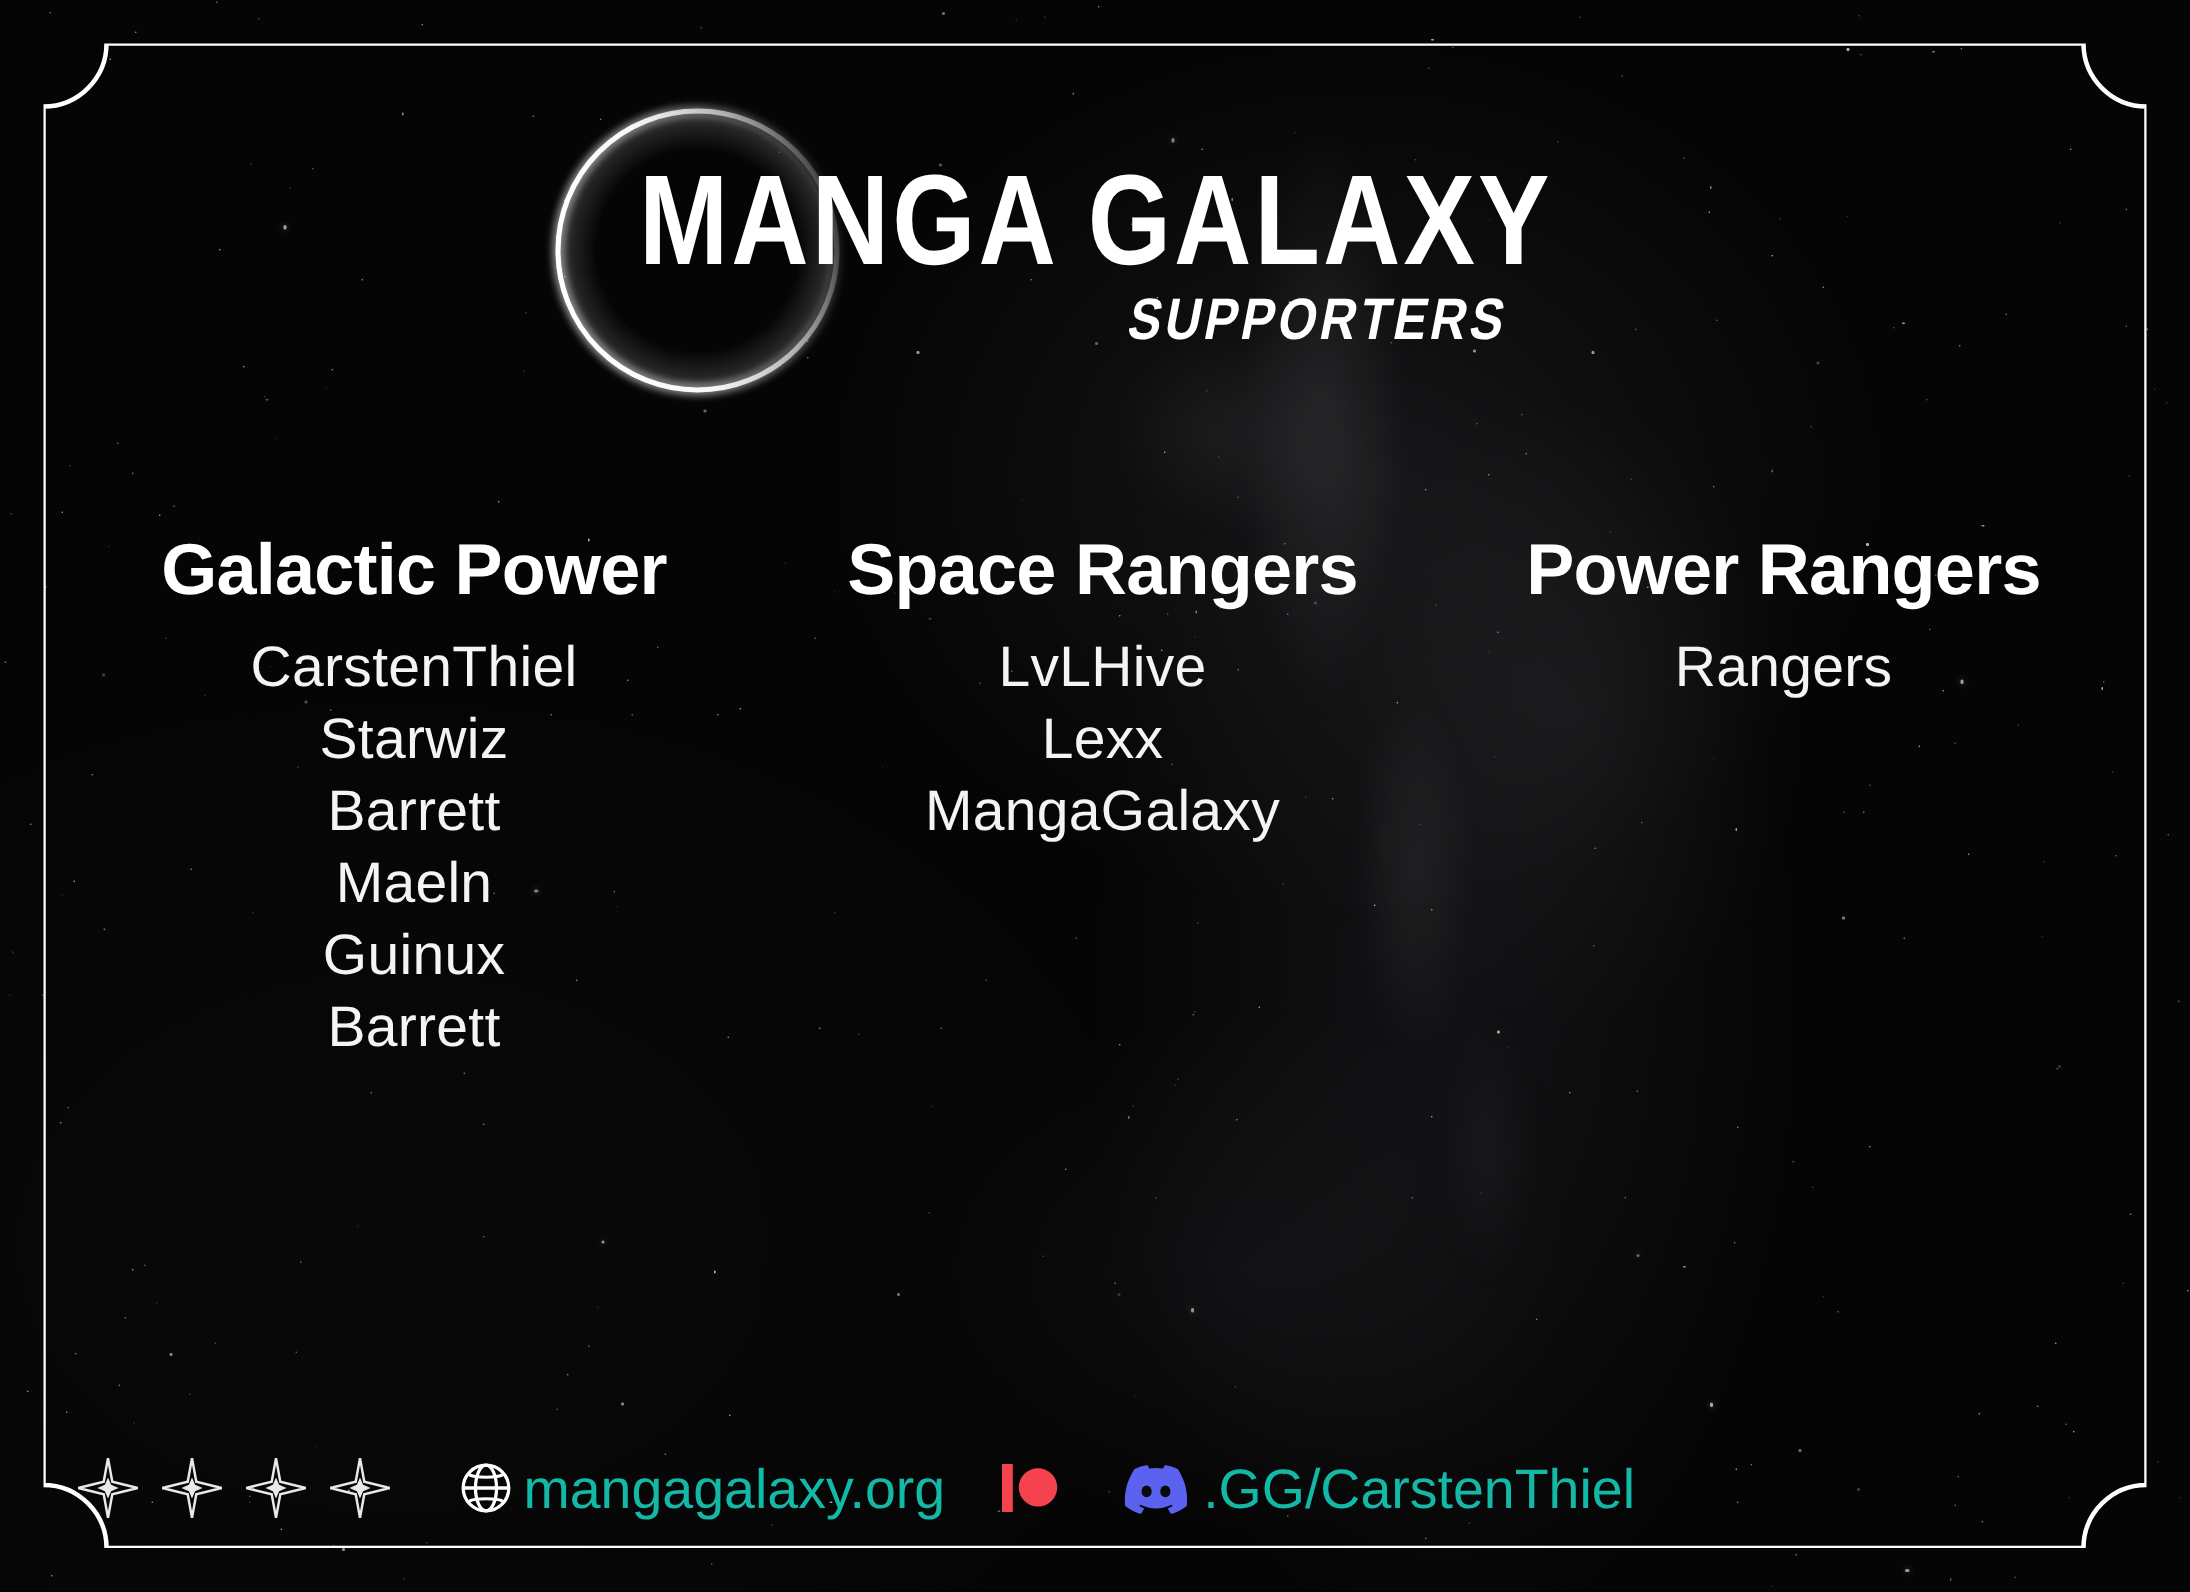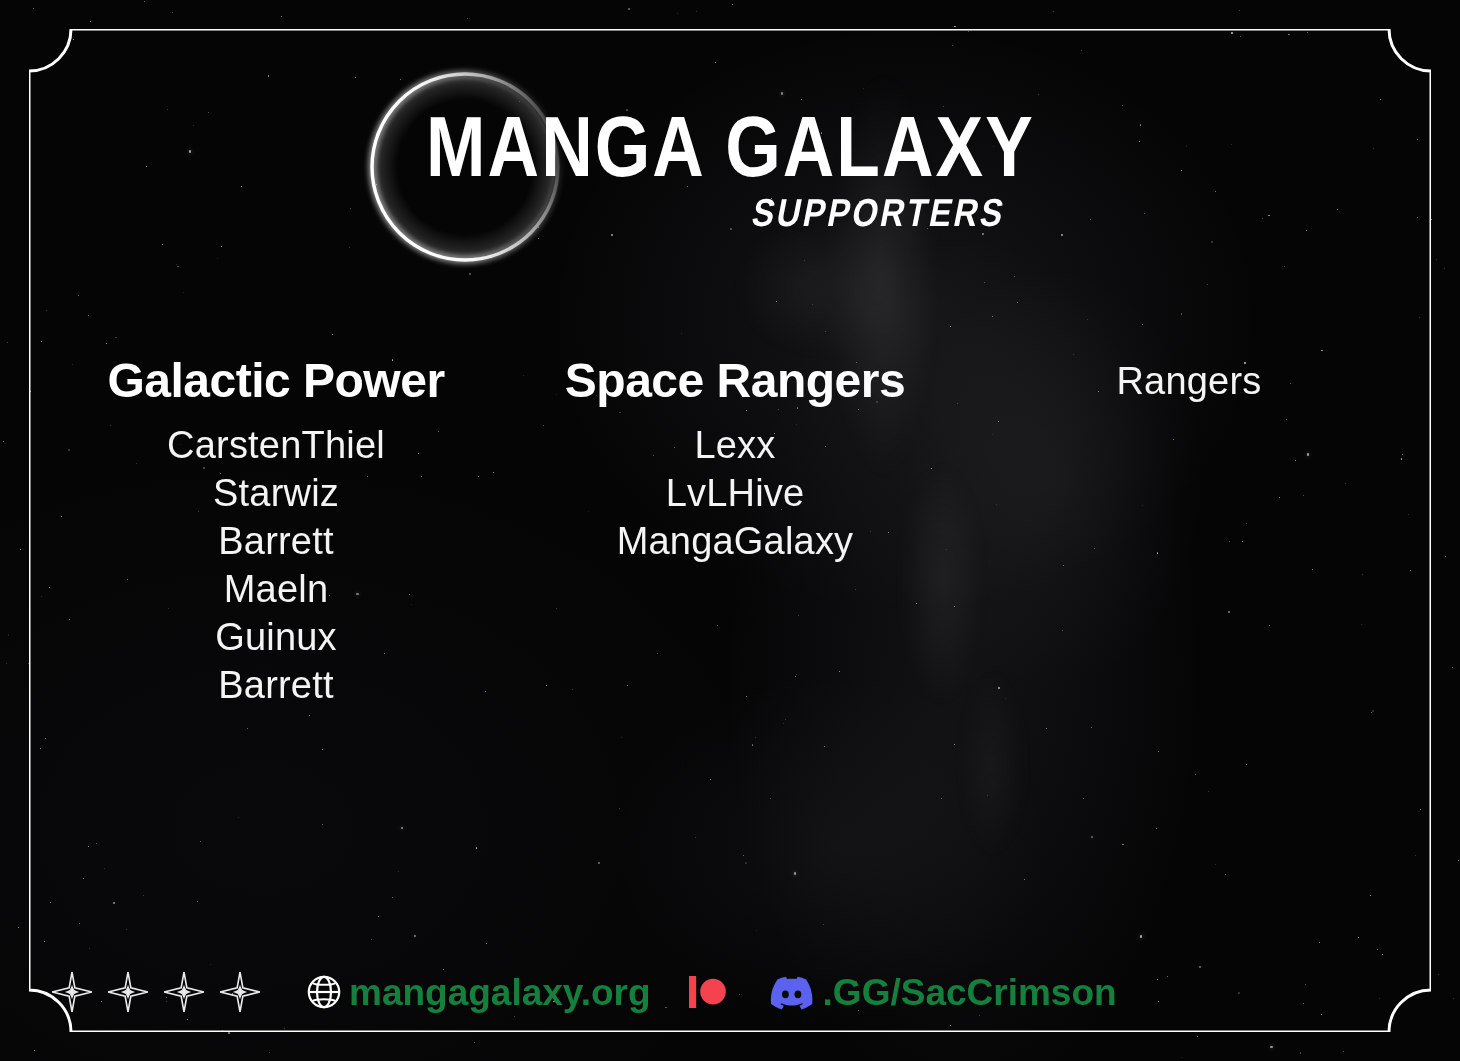--- a/index.html
+++ b/index.html
@@ -152,23 +152,23 @@
   .sparkle{ width:44px; height:44px; display:block; }
 
   .foot-item{
     display:flex;
     align-items:center;
     margin-right:36px;
     white-space:nowrap;
   }
   .foot-item:last-child{ margin-right:0; }
   .foot-label{
-    color:#15803d;
+    color:#14b8a6;
     font-family:"Liberation Sans", sans-serif;
-    font-weight:700;
+    font-weight:400;
     font-size:37px;
     line-height:1;
     letter-spacing:0px;
   }
   .foot-icon{ display:block; margin-right:7px; }
   .globe-icon{ width:36px; height:36px; }
   .patreon-icon{ width:40px; height:36px; }
   .discord-icon{ width:46px; height:36px; }
 </style>
 </head>
@@ -560,27 +560,28 @@
         <li class="name">Barrett</li>
         <li class="name">Maeln</li>
         <li class="name">Guinux</li>
         <li class="name">Barrett</li>
       </ul>
     </div>
 
     <div class="col col-2">
       <div class="col-title">Space Rangers</div>
       <ul class="name-list">
+        <li class="name">LvLHive</li>
         <li class="name">Lexx</li>
-        <li class="name">LvLHive</li>
         <li class="name">MangaGalaxy</li>
       </ul>
     </div>
 
     <div class="col col-3">
+      <div class="col-title">Power Rangers</div>
       <ul class="name-list">
         <li class="name">Rangers</li>
       </ul>
     </div>
 
   </div>
 
   <div class="footer">
 
     <div class="sparkles">
@@ -626,21 +627,21 @@
                  C23.3 4.5 20.2 4.5 17.1 5.0 C16.8 4.3 16.3 3.4 16.0 2.7
                  C12.9 3.2 10.0 4.1 7.4 5.4 C1.8 13.8 0.3 22.0 1.1 30.0
                  C4.7 32.7 8.2 34.3 11.6 35.4 C12.5 34.2 13.2 33.0 13.8 31.7
                  C12.6 31.2 11.5 30.6 10.4 29.9 C10.7 29.7 11.0 29.5 11.2 29.2
                  C18.0 32.4 25.4 32.4 32.1 29.2 C32.4 29.5 32.7 29.7 32.9 29.9
                  C31.9 30.6 30.7 31.2 29.5 31.7 C30.1 33.0 30.9 34.2 31.7 35.4
                  C35.2 34.3 38.6 32.7 42.2 30.0 C43.2 20.8 40.8 12.6 36.2 5.4 Z" fill="#5b62f0"></path>
         <ellipse cx="15.4" cy="20.3" rx="3.4" ry="3.9" fill="#0a0a0c"></ellipse>
         <ellipse cx="27.9" cy="20.3" rx="3.4" ry="3.9" fill="#0a0a0c"></ellipse>
       </svg>
-      <span class="foot-label">.GG/SacCrimson</span>
+      <span class="foot-label">.GG/CarstenThiel</span>
     </div>
 
   </div>
 
   <div class="frame">
     <svg class="frame-svg" viewBox="0 0 1402 1003" preserveAspectRatio="none">
       <path d="M0 42 A42 42 0 0 0 42 0 L1360 0 A42 42 0 0 0 1402 42
                L1402 961 A42 42 0 0 0 1360 1003 L42 1003 A42 42 0 0 0 0 961 Z" fill="none" stroke="#ffffff" stroke-width="3"></path>
     </svg>
   </div>

